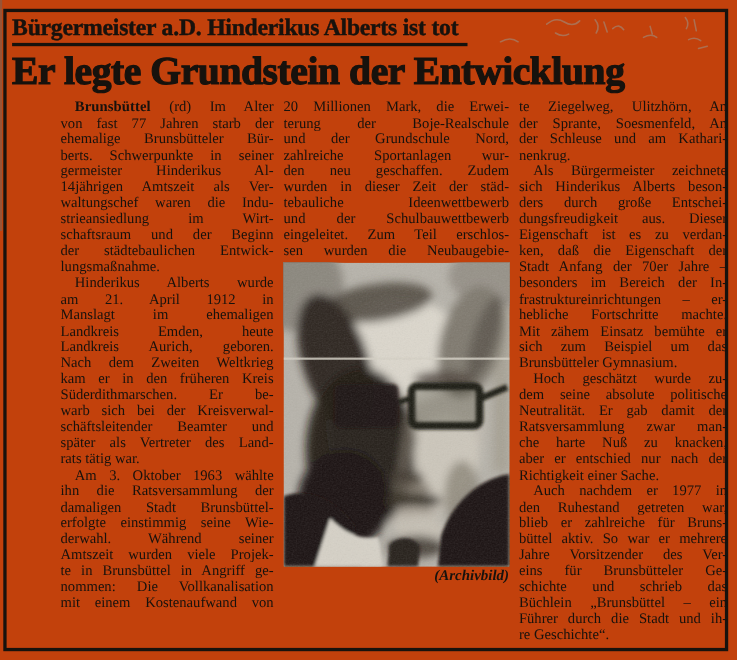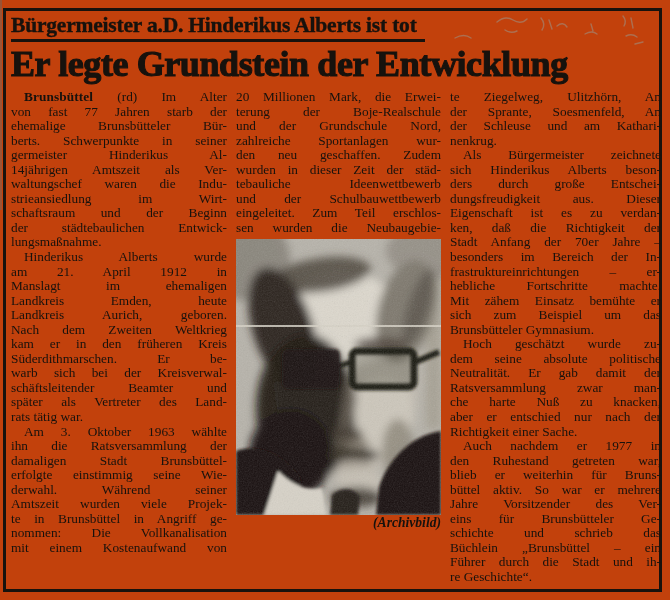--- a/index.html
+++ b/index.html
@@ -32,21 +32,21 @@
     white-space:nowrap;
   }
   .headline{
     font-size:36px;line-height:1.08;font-weight:bold;
     letter-spacing:-0.4px;
     margin-top:3px;
     -webkit-text-stroke:1.1px #17120d;
     white-space:nowrap;
   }
   .cols{
-    display:flex;gap:9px;margin-top:6px;
+    display:flex;gap:9px;margin-top:6px;margin-left:44px;
   }
   .col{font-size:13.3px;line-height:14.55px;}
   .col-1{width:216px;}
   .col-2{width:205px;}
   .col-3{width:211px;}
   .tl{
     text-align:justify;
     text-align-last:justify;
     white-space:normal;
     overflow:hidden;
@@ -215,38 +215,38 @@
       <div class="col col-3">
           <div class="tl">te Ziegelweg, Ulitzhörn, An</div>
           <div class="tl">der Sprante, Soesmenfeld, An</div>
           <div class="tl">der Schleuse und am Kathari-</div>
           <div class="tl fin">nenkrug.</div>
           <div class="tl ind">Als Bürgermeister zeichnete</div>
           <div class="tl">sich Hinderikus Alberts beson-</div>
           <div class="tl">ders durch große Entschei-</div>
           <div class="tl">dungsfreudigkeit aus. Dieser</div>
           <div class="tl">Eigenschaft ist es zu verdan-</div>
-          <div class="tl">ken, daß die Richtigkeit der</div>
+          <div class="tl">ken, daß die Eigenschaft der</div>
           <div class="tl">Stadt Anfang der 70er Jahre –</div>
           <div class="tl">besonders im Bereich der In-</div>
           <div class="tl">frastruktureinrichtungen – er-</div>
           <div class="tl">hebliche Fortschritte machte.</div>
           <div class="tl">Mit zähem Einsatz bemühte er</div>
           <div class="tl">sich zum Beispiel um das</div>
           <div class="tl fin">Brunsbütteler Gymnasium.</div>
           <div class="tl ind">Hoch geschätzt wurde zu-</div>
           <div class="tl">dem seine absolute politische</div>
           <div class="tl">Neutralität. Er gab damit der</div>
           <div class="tl">Ratsversammlung zwar man-</div>
           <div class="tl">che harte Nuß zu knacken,</div>
           <div class="tl">aber er entschied nur nach der</div>
           <div class="tl fin">Richtigkeit einer Sache.</div>
           <div class="tl ind">Auch nachdem er 1977 in</div>
           <div class="tl">den Ruhestand getreten war,</div>
-          <div class="tl">blieb er weiterhin für Bruns-</div>
+          <div class="tl">blieb er zahlreiche für Bruns-</div>
           <div class="tl">büttel aktiv. So war er mehrere</div>
           <div class="tl">Jahre Vorsitzender des Ver-</div>
           <div class="tl">eins für Brunsbütteler Ge-</div>
           <div class="tl">schichte und schrieb das</div>
           <div class="tl">Büchlein „Brunsbüttel – ein</div>
           <div class="tl">Führer durch die Stadt und ih-</div>
           <div class="tl fin">re Geschichte“.</div>
         </div>
 
     </div>

